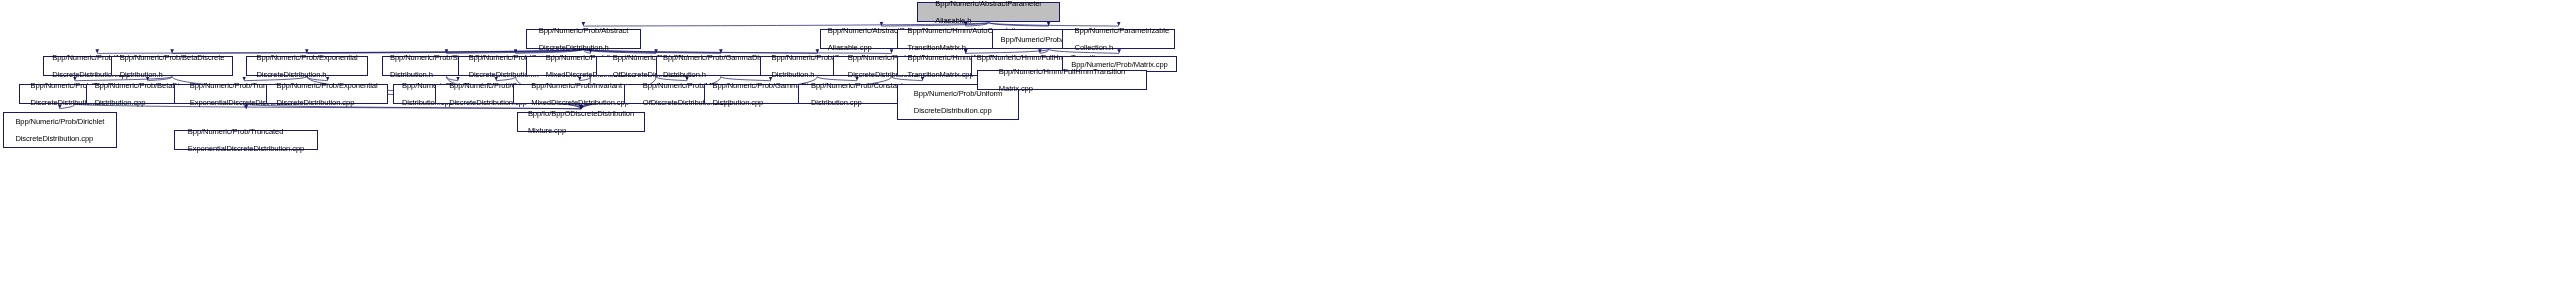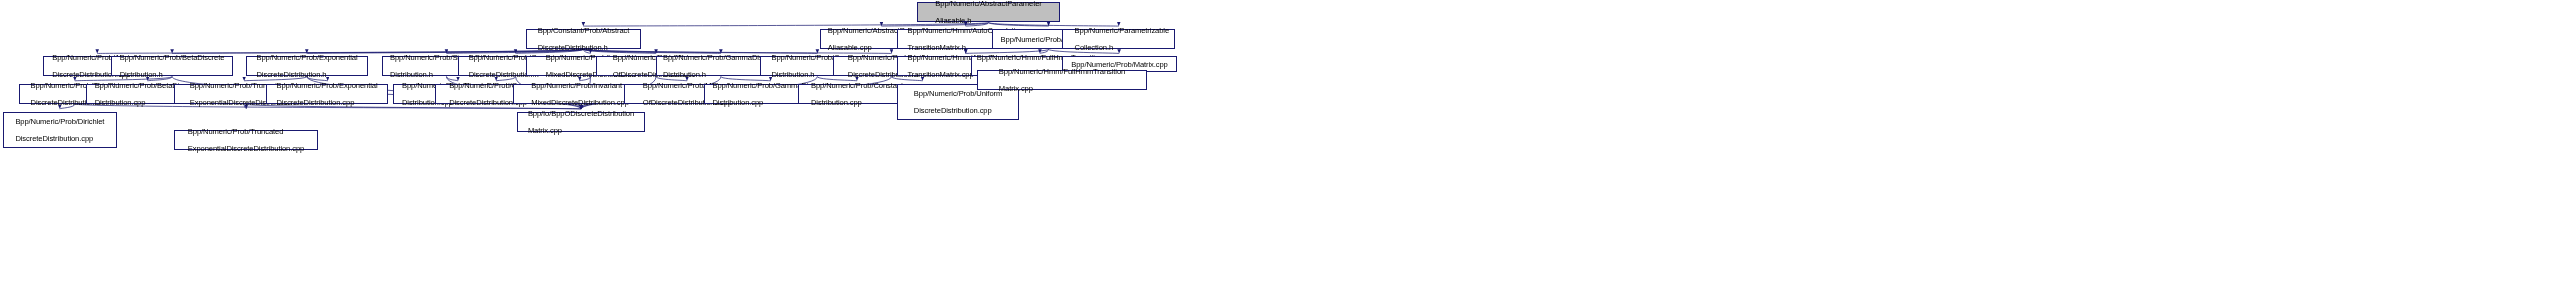--- a/index.html
+++ b/index.html
@@ -76,21 +76,21 @@
         <path d="M820,106 C820,130.5 807,130.5 807,151" marker-end="url(#arrow)"></path>
         <path d="M911,106 C911,130.5 807,130.5 807,151" marker-end="url(#arrow)"></path>
         <path d="M1001,106 C1001,130.5 807,130.5 807,151" marker-end="url(#arrow)"></path>
         <path d="M1135,106 C1135,130.5 807,130.5 807,151" marker-end="url(#arrow)"></path>
         <path d="M1238,106 C1238,130.5 807,130.5 807,151" marker-end="url(#arrow)"></path>
         <path d="M104,144 C104,149.5 807,149.5 807,151" marker-end="url(#arrow)"></path>
       </g>
   </svg>
 <div class="node root" style="left: 917px; top: 2.2px; width: 143px; height: 20px;">Bpp/Numeric/AbstractParameter
 Aliasable.h</div>
-    <div class="node" style="left: 526px; top: 29px; width: 115px; height: 20px;">Bpp/Constant/Prob/Abstract
+    <div class="node" style="left: 526px; top: 29px; width: 115px; height: 20px;">Bpp/Numeric/Prob/Abstract
 DiscreteDistribution.h</div>
     <div class="node" style="left: 820px; top: 29px; width: 122px; height: 20px;">Bpp/Numeric/AbstractParameter
 Aliasable.cpp</div>
     <div class="node" style="left: 897px; top: 29px; width: 137px; height: 20px;">Bpp/Numeric/Hmm/AutoCorrelation
 TransitionMatrix.h</div>
     <div class="node" style="left: 992px; top: 29px; width: 112px; height: 20px;">Bpp/Numeric/Prob/Simplex.h</div>
     <div class="node" style="left: 1062px; top: 29px; width: 113px; height: 20px; padding-left: 8px;">Bpp/Numeric/Parametrizable
 Collection.h</div>
     <div class="node" style="left: 43px; top: 56px; width: 108px; height: 20px;">Bpp/Numeric/Prob/Abstract
 DiscreteDistribution.cpp</div>
@@ -139,15 +139,15 @@
 Distribution.cpp</div>
     <div class="node" style="left: 861px; top: 84px; width: 122px; height: 36px; margin-left: 36px;">Bpp/Numeric/Prob/Uniform
 DiscreteDistribution.cpp</div>
     <div class="node" style="left: 977px; top: 70px; width: 170px; height: 20px;">Bpp/Numeric/Hmm/FullHmmTransition
 Matrix.cpp</div>
     <div class="node" style="left: 2.9px; top: 112px; width: 114px; height: 36px;">Bpp/Numeric/Prob/Dirichlet
 DiscreteDistribution.cpp</div>
     <div class="node" style="left: 174px; top: 112px; width: 144px; height: 20px; margin-top: 18px;">Bpp/Numeric/Prob/Truncated
 ExponentialDiscreteDistribution.cpp</div>
     <div class="node" style="left: 517px; top: 112px; width: 128px; height: 20px;">Bpp/Io/BppODiscreteDistribution
-Matrix.cpp</div>
+Mixture.cpp</div>
   </div>
 
 
 </body></html>

